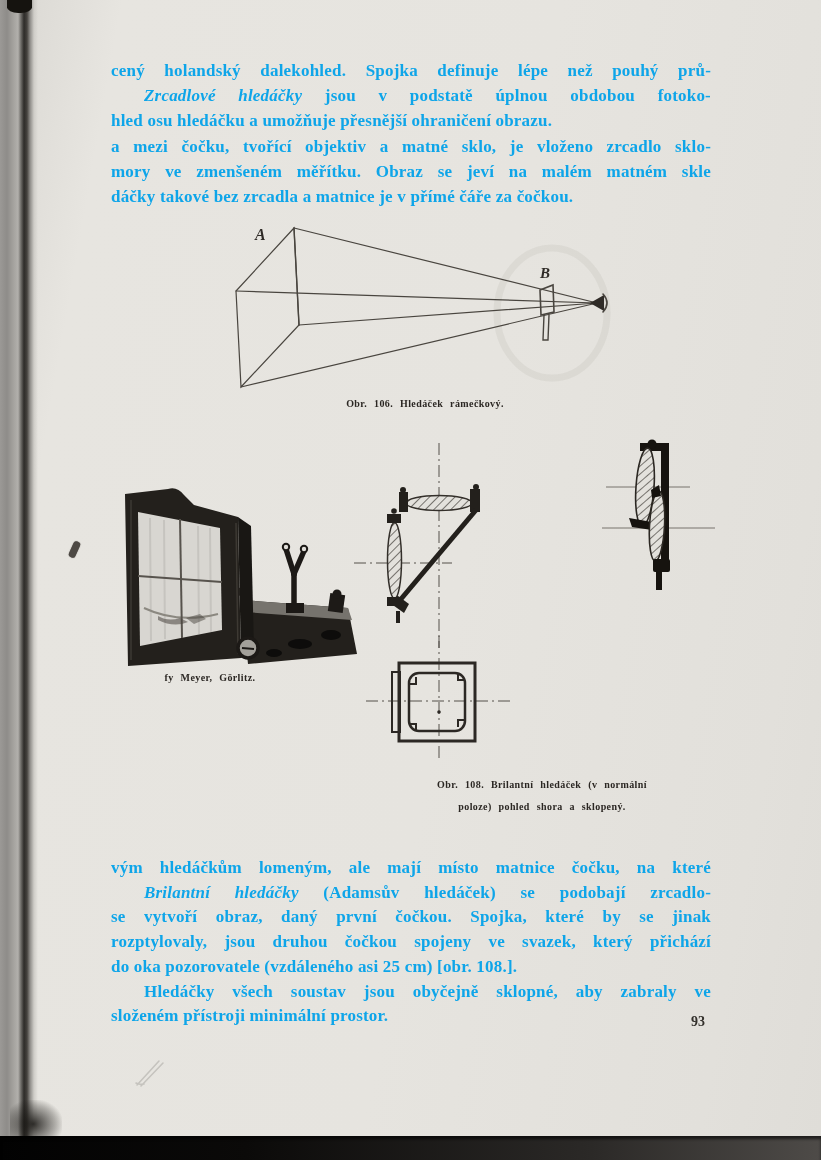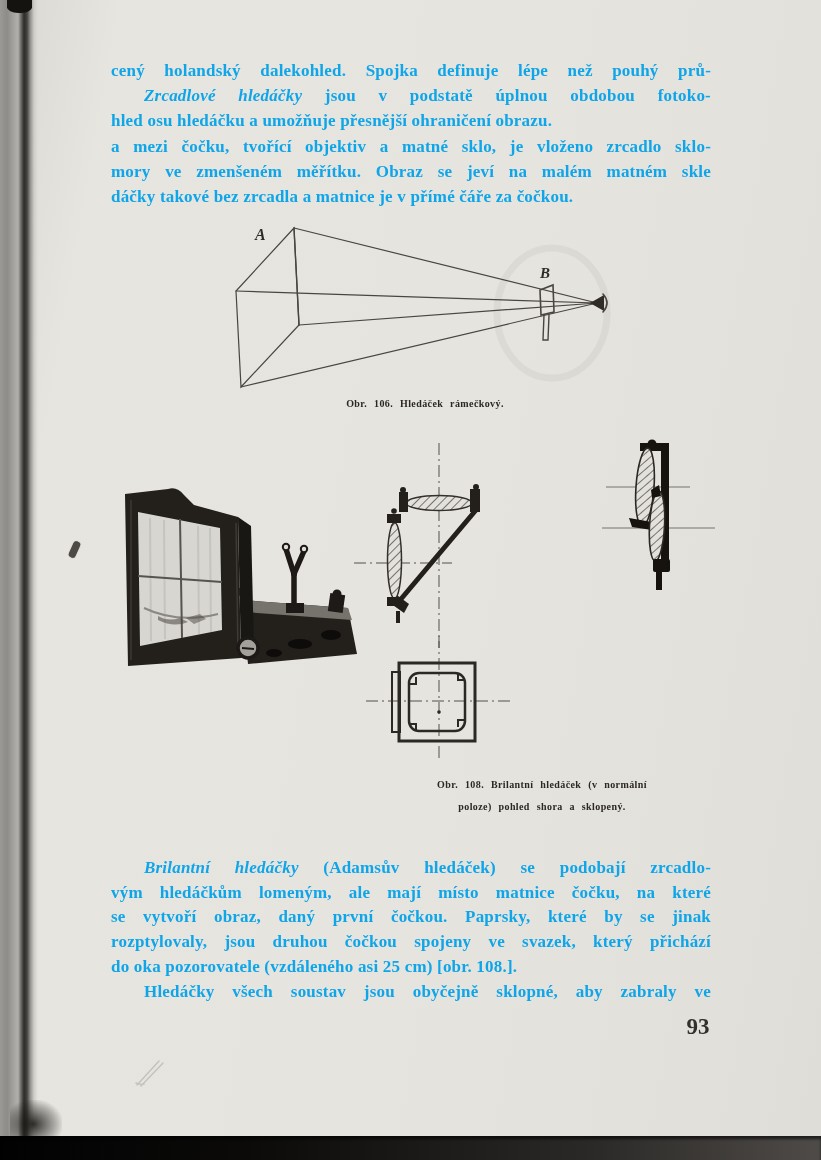--- a/index.html
+++ b/index.html
@@ -27,21 +27,21 @@
   .line.last{text-align-last:left;}
   .line.indent{text-indent:33px;white-space:normal;}
   .lead-italic{font-style:italic;}
   
   .caption{position:absolute;text-align:center;font-size:10px;font-weight:bold;
            letter-spacing:.4px;word-spacing:4px;color:#2b2723;line-height:21.5px;}
   #cap106{left:235px;top:393px;width:380px;}
   #cap107{left:86px;top:667px;width:248px;}
   #cap108{left:348px;top:774px;width:388px;}
   #pagenum{position:absolute;left:668px;top:1014px;width:60px;text-align:center;
-           font-size:23px;font-weight:bold;color:#33302c;}
+           font-size:14px;font-weight:bold;color:#33302c;}
   .fig{position:absolute;}
   
   #ink-mark{position:absolute;left:71px;top:541px;width:7px;height:17px;background:#4d4944;
             border-radius:3px;transform:rotate(24deg);box-shadow:0 0 1px rgba(60,55,50,.7);}
   #pencil-mark{position:absolute;left:133px;top:1055px;width:36px;height:34px;opacity:.45;}
 </style>
 </head>
 <body>
 
 <div id="page">
@@ -127,20 +127,21 @@
       <path d="M40,128 L124,134" stroke="#57534d" stroke-width="2"></path>
       <path d="M82,71 L84,190" stroke="#57534d" stroke-width="2"></path>
       <path d="M60,168 q10,6 22,2 l8,4 q-14,6 -30,-2 Z" fill="#4a463f" opacity=".55"></path>
       <path d="M88,170 l14,-4 l6,5 l-12,5 Z" fill="#4a463f" opacity=".5"></path>
 
       <circle cx="150" cy="200" r="10" fill="#a3a09a" stroke="#1c1916" stroke-width="3.5"></circle>
       <path d="M144,200 L156,201" stroke="#1c1916" stroke-width="2"></path>
     </svg>
   </div>
   <div id="cap107" class="caption">
+    <div>fy Meyer, Görlitz.</div>
   </div>
 
   <div class="fig" style="left:352px;top:438px;width:135px;height:215px;">
     <svg width="135" height="215" viewBox="0 0 135 215">
       <g stroke="#55514b" stroke-width="1" fill="none">
         <path d="M87,5 L87,210" stroke-dasharray="12 4 2 4"></path>
         <path d="M2,125 L100,125" stroke-dasharray="12 4 2 4"></path>
       </g>
 
       <ellipse cx="87" cy="65" rx="33" ry="7.5" fill="url(#hatch)" stroke="#332f2a" stroke-width="1.5"></ellipse>
@@ -195,26 +196,27 @@
       </g>
       <circle cx="77" cy="80" r="1.8" fill="#2c2824"></circle>
     </svg>
   </div>
   <div id="cap108" class="caption">
     <div>Obr. 108. Brilantní hledáček (v normální</div>
     <div>poloze) pohled shora a sklopený.</div>
   </div>
 
   <div id="block-bottom" class="textblock">
+    <div class="line">vým hledáčkům lomeným, ale mají místo matnice čočku, na které</div>
     <div class="line indent"><span class="lead-italic">Brilantní hledáčky</span><span> (Adamsův hledáček) se podobají zrcadlo-</span></div>
-    <div class="line">vým hledáčkům lomeným, ale mají místo matnice čočku, na které</div>
-    <div class="line">se vytvoří obraz, daný první čočkou. Paprsky, které by se jinak</div>
+    <div class="line">se vytvoří obraz, daný první čočkou. Spojka, které by se jinak</div>
     <div class="line">rozptylovaly, jsou druhou čočkou spojeny ve svazek, který přichází</div>
     <div class="line last">do oka pozorovatele (vzdáleného asi 25 cm) [obr. 108.].</div>
     <div class="line indent" style="text-align-last:justify;">Hledáčky všech soustav jsou obyčejně sklopné, aby zabraly ve</div>
+    <div class="line last">složeném přístroji minimální prostor.</div>
   </div>
 
   <div id="pagenum">93</div>
 
   <div id="ink-mark"></div>
   <div id="pencil-mark">
     <svg width="36" height="34" viewBox="0 0 36 34">
       <path d="M4,30 L26,6 M8,31 L30,8 M3,28 q4,2 8,1" stroke="#9e9c97" stroke-width="1.6" fill="none" stroke-linecap="round"></path>
     </svg>
   </div>

